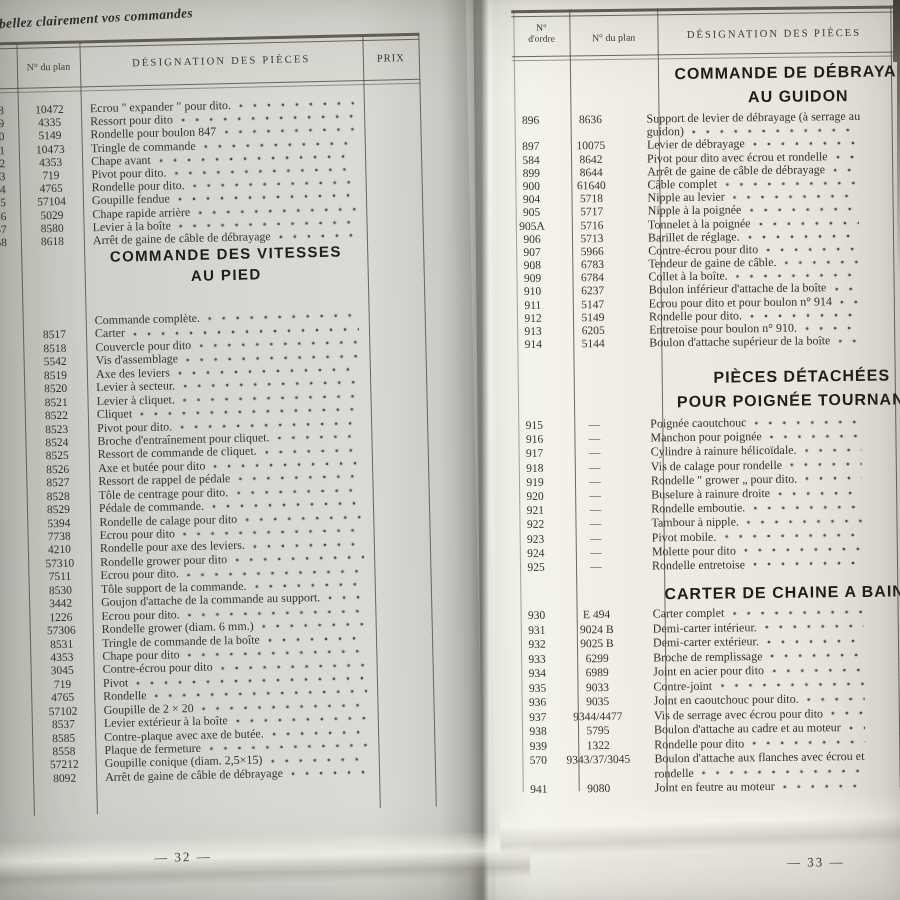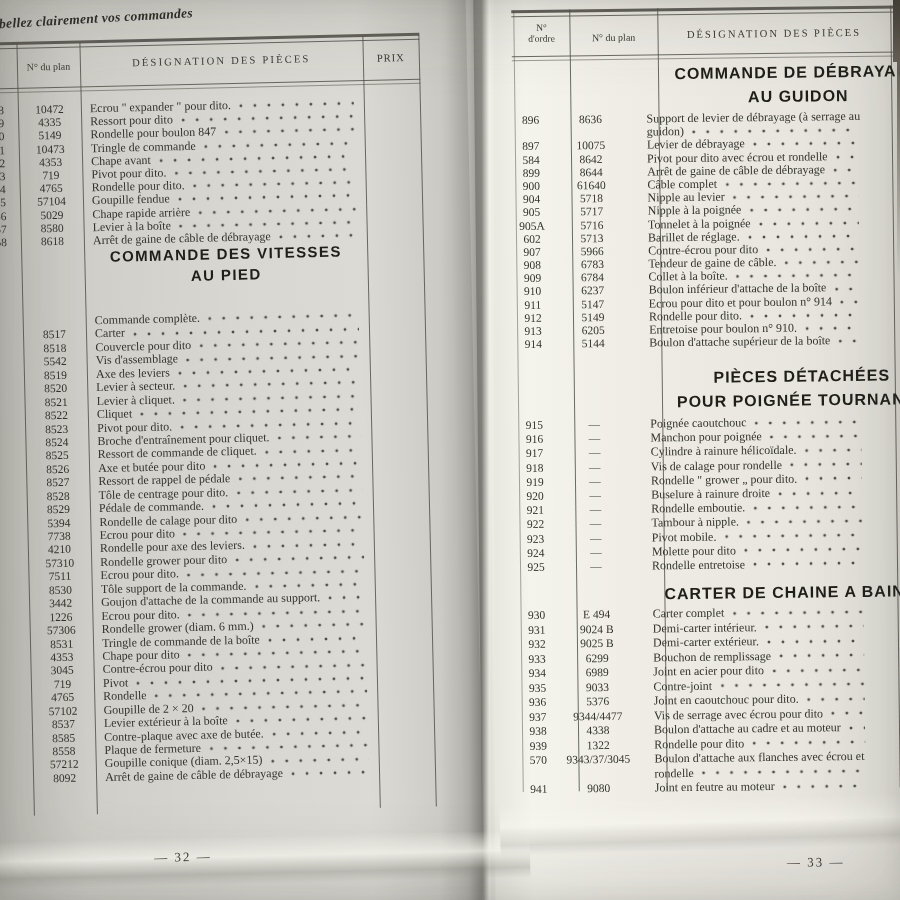--- a/index.html
+++ b/index.html
@@ -665,21 +665,21 @@
         <div class="row">
           <span class="c-order">905A</span>
           <span class="c-plan">5716</span>
           <span class="c-label">
             <span class="txt">Tonnelet à la poignée</span>
             <span class="leader"></span>
           </span>
         </div>
 
         <div class="row">
-          <span class="c-order">602</span>
+          <span class="c-order">906</span>
           <span class="c-plan">5713</span>
           <span class="c-label">
             <span class="txt">Barillet de réglage.</span>
             <span class="leader"></span>
           </span>
         </div>
 
         <div class="row">
           <span class="c-order">907</span>
           <span class="c-plan">5966</span>
@@ -890,21 +890,21 @@
           <span class="c-label">
             <span class="txt">Demi-carter extérieur.</span>
             <span class="leader"></span>
           </span>
         </div>
 
         <div class="row">
           <span class="c-order">933</span>
           <span class="c-plan">6299</span>
           <span class="c-label">
-            <span class="txt">Bouchon de remplissage</span>
+            <span class="txt">Broche de remplissage</span>
             <span class="leader"></span>
           </span>
         </div>
 
         <div class="row">
           <span class="c-order">934</span>
           <span class="c-plan">6989</span>
           <span class="c-label">
             <span class="txt">Joint en acier pour dito</span>
             <span class="leader"></span>
@@ -915,39 +915,39 @@
           <span class="c-order">935</span>
           <span class="c-plan">9033</span>
           <span class="c-label">
             <span class="txt">Contre-joint</span>
             <span class="leader"></span>
           </span>
         </div>
 
         <div class="row">
           <span class="c-order">936</span>
-          <span class="c-plan">5376</span>
+          <span class="c-plan">9035</span>
           <span class="c-label">
             <span class="txt">Joint en caoutchouc pour dito.</span>
             <span class="leader"></span>
           </span>
         </div>
 
         <div class="row">
           <span class="c-order">937</span>
           <span class="c-plan">9344/4477</span>
           <span class="c-label">
             <span class="txt">Vis de serrage avec écrou pour dito</span>
             <span class="leader"></span>
           </span>
         </div>
 
         <div class="row">
           <span class="c-order">938</span>
-          <span class="c-plan">4338</span>
+          <span class="c-plan">5795</span>
           <span class="c-label">
             <span class="txt">Boulon d'attache au cadre et au moteur</span>
             <span class="leader"></span>
           </span>
         </div>
 
         <div class="row">
           <span class="c-order">939</span>
           <span class="c-plan">1322</span>
           <span class="c-label">

